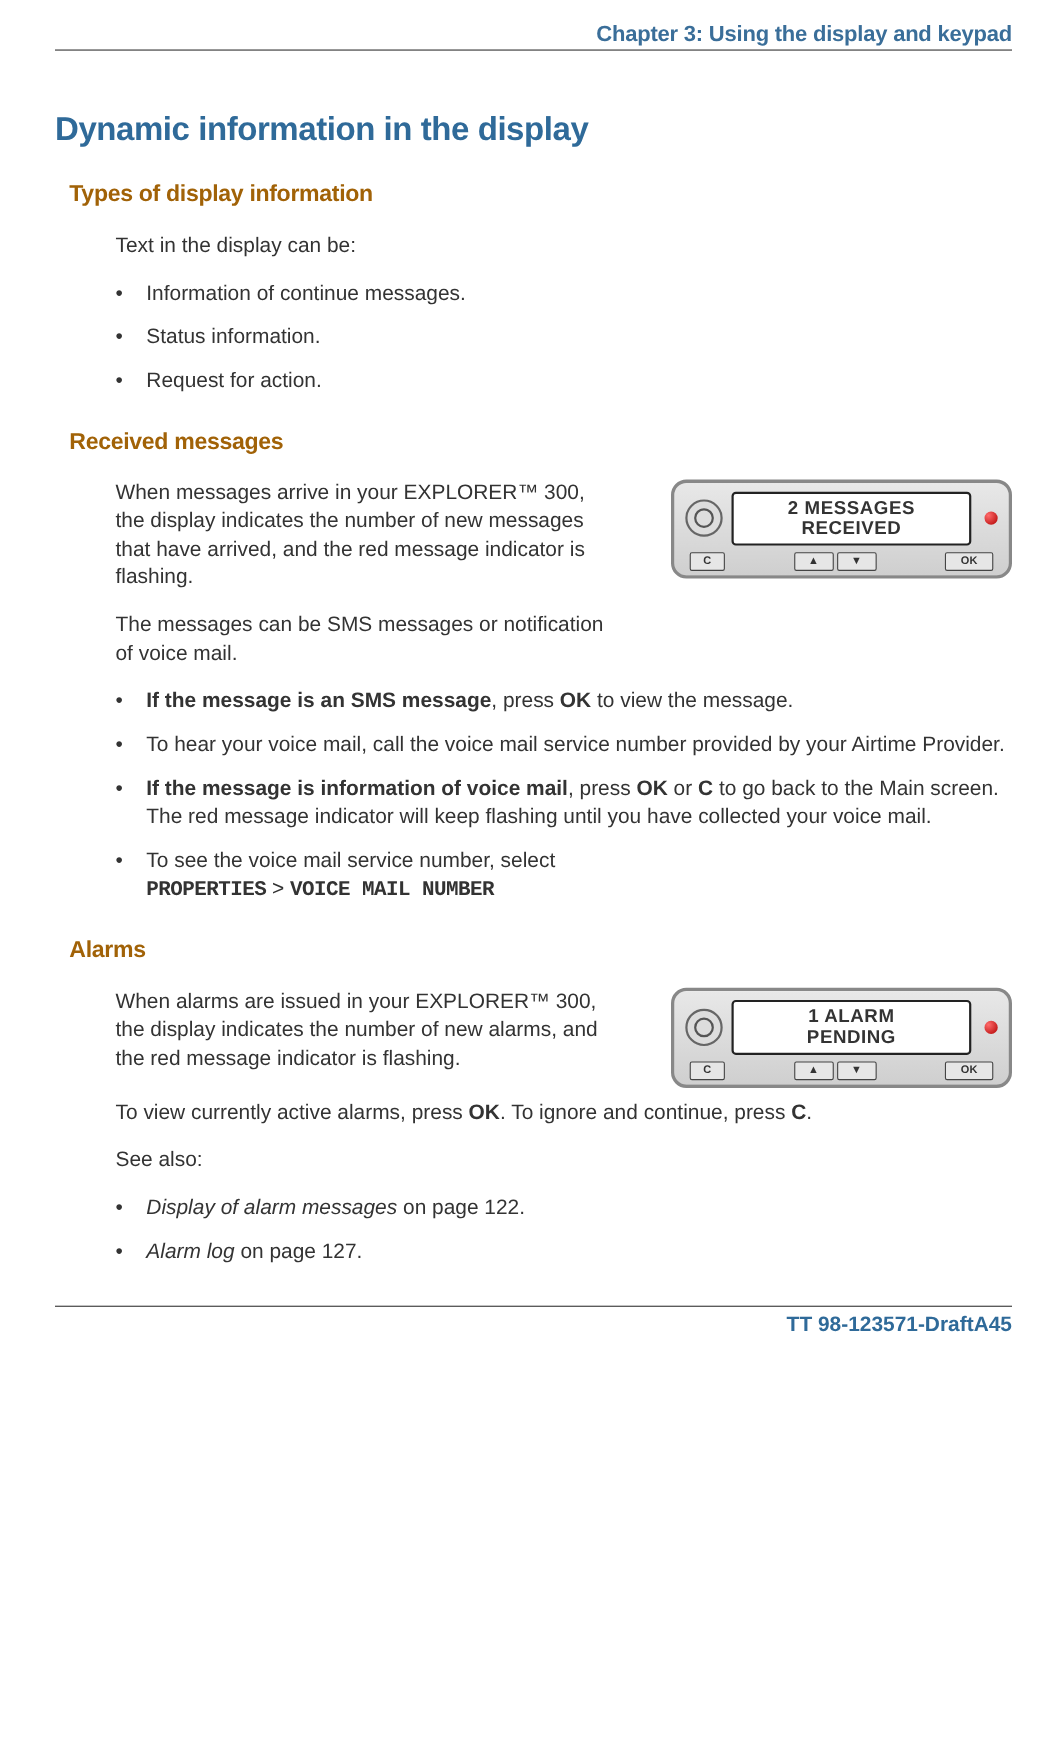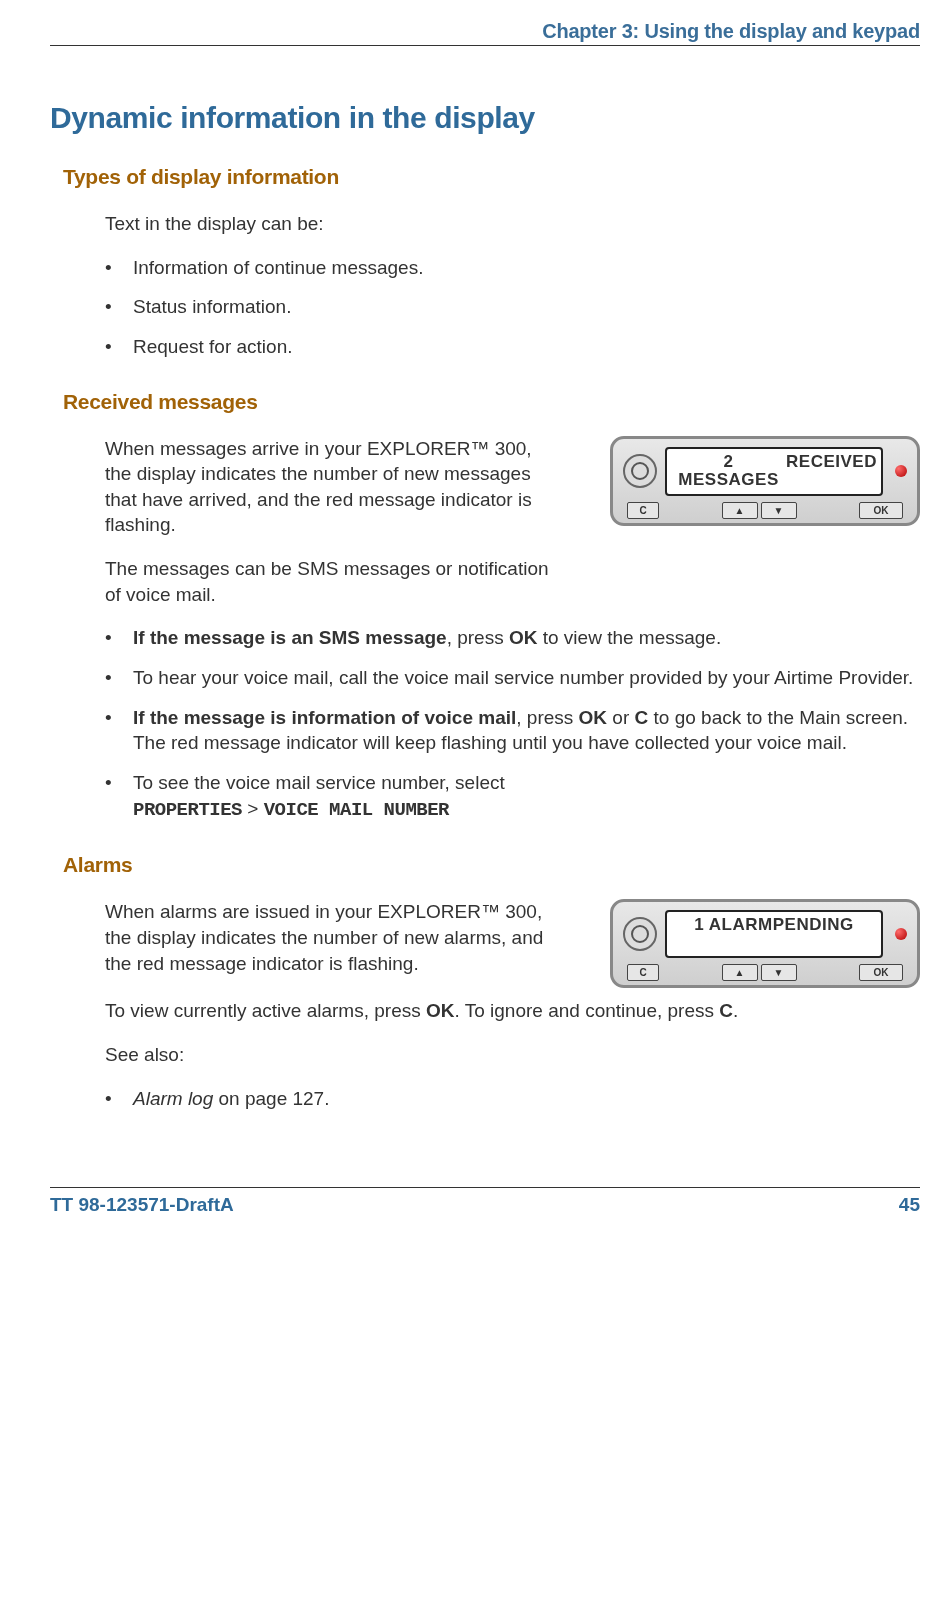--- a/index.html
+++ b/index.html
@@ -109,21 +109,21 @@
     border-radius:4px;
     text-align:center;
     font-family: Arial, sans-serif;
     font-weight:700;
     font-size:17px;
     line-height:1.1;
     padding:4px 4px;
     letter-spacing:0.5px;
     min-height: 36px;
     display:flex;
-    flex-direction:row;
+    flex-direction:column;
     justify-content:center;
   }
   .led {
     width:12px;height:12px;border-radius:50%;
     background: radial-gradient(circle at 30% 30%, #ff6b6b, #b00000);
     flex:0 0 auto;
     margin-left:4px;
   }
   .device-bottom {
     display:flex;
@@ -145,21 +145,21 @@
   .key.c { width:30px; }
   .key.arrow { width:34px; }
   .key.ok { width:42px; }
   .arrow-pair { display:flex; gap:3px; }
 
   .footer {
     position:absolute;
     left:50px; right:25px; bottom:24px;
     border-top:1px solid #333;
     display:flex;
-    justify-content:space-between;
+    justify-content:flex-end;
     padding-top:6px;
     color:#2f6a99;
     font-weight:600;
     font-size:19px;
   }
   .clear { clear:both; }
 </style>
 </head>
 <body>
 
@@ -248,20 +248,21 @@
       </div>
     </div>
 
     <p style="max-width:460px;">When alarms are issued in your EXPLORER™ 300, the display indicates the number of new alarms, and the red message indicator is flashing.</p>
     <div class="clear"></div>
     <p>
       <span>To view currently active alarms, press </span><span class="b">OK</span><span>. To ignore and continue, press </span><span class="b">C</span><span>.</span>
     </p>
     <p>See also:</p>
     <ul class="bullets">
+      <li><span class="i">Display of alarm messages</span><span> on page 122.</span></li>
       <li><span class="i">Alarm log</span><span> on page 127.</span></li>
     </ul>
   </div>
 
   <div class="footer">
     <span>TT 98-123571-DraftA</span>
     <span>45</span>
   </div>
 
 </div>

